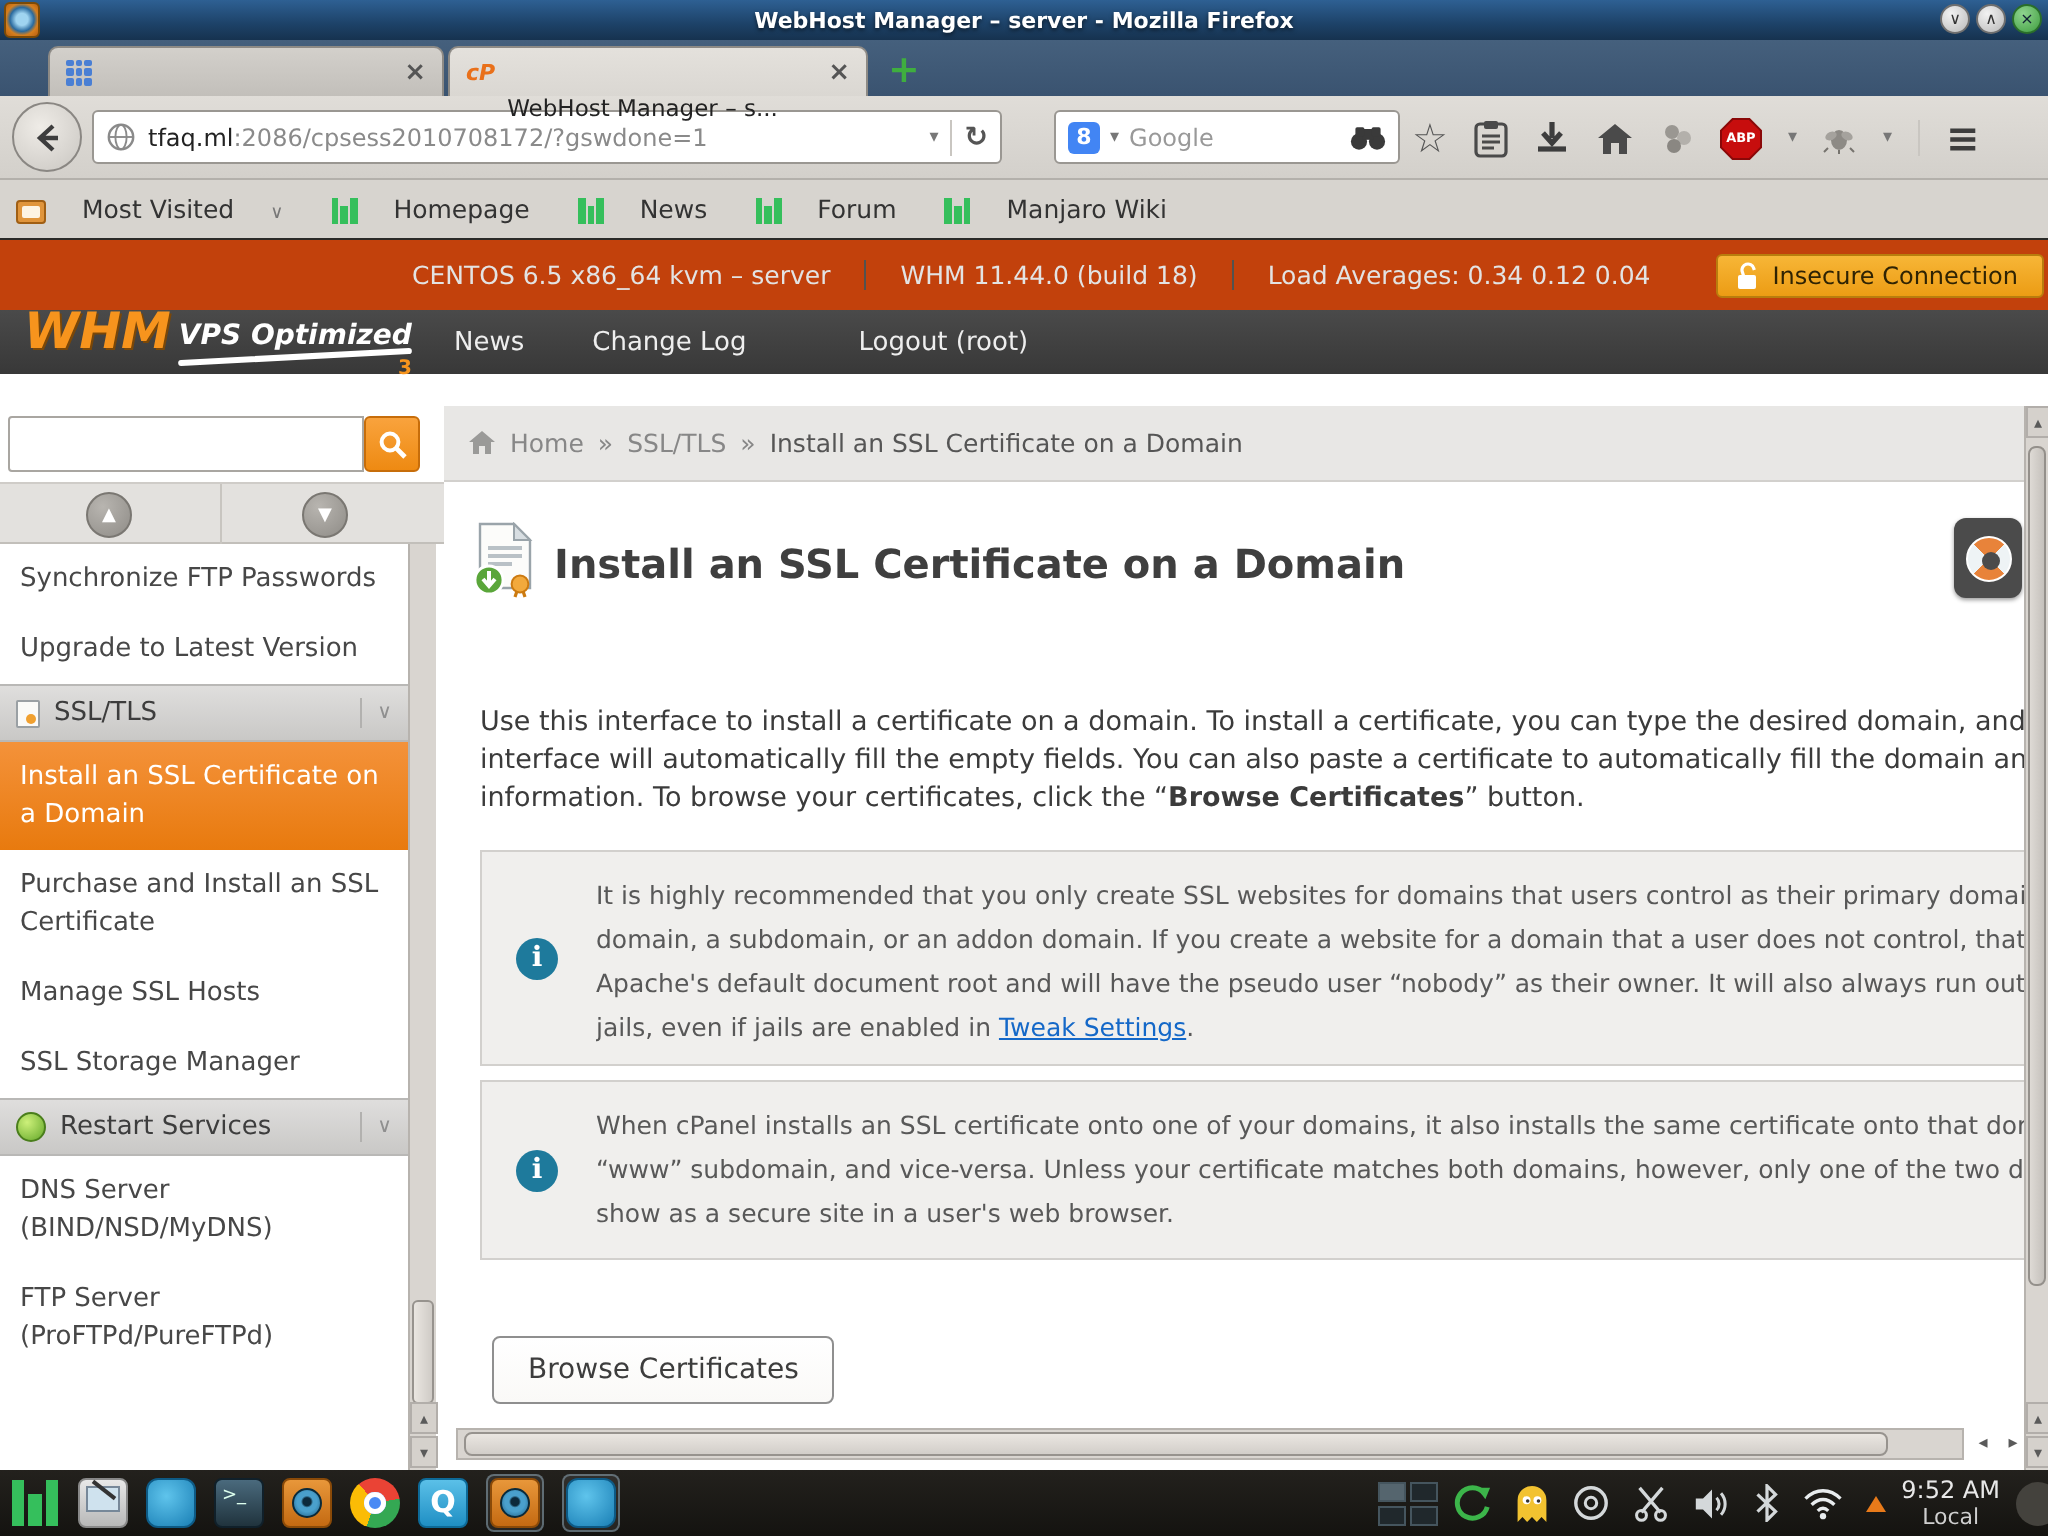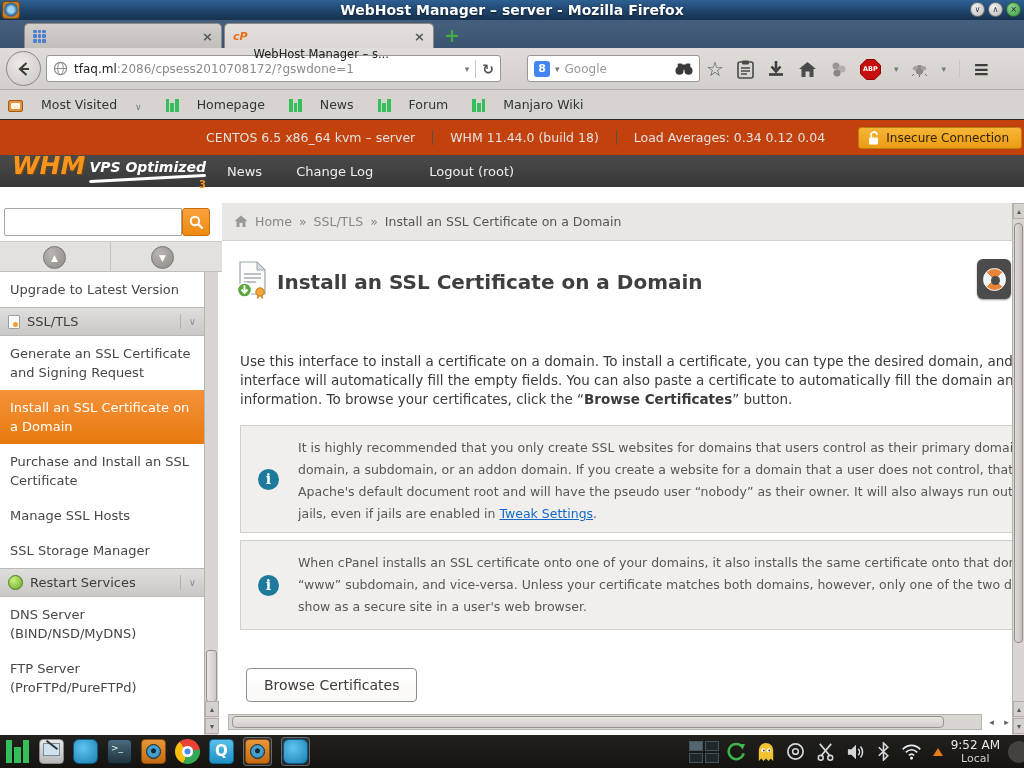--- a/index.html
+++ b/index.html
@@ -6,21 +6,21 @@
   html,body { width:1024px; height:768px; overflow:hidden; font-family:"DejaVu Sans",sans-serif; }
   #screen { position:relative; width:1024px; height:768px; background:#fff; }
 
   
   .titlebar { position:absolute; left:0; top:0; width:1024px; height:20px;
     background:linear-gradient(180deg,#2e6093 0%,#1d4268 60%,#16324f 100%);
     display:flex; align-items:center; color:#fff; }
   .app-ico { position:absolute; left:2px; top:1px; width:18px; height:18px; border-radius:3px;
     background:radial-gradient(circle at 50% 48%, #9fd4f0 0 3px, #2a6a9e 6px, #d67f1e 8px, #b85f12 100%);
     border:1px solid #7a4a08; }
-  .win-title { flex:1; text-align:center; font-size:14px; font-weight:bold; text-shadow:0 1px 2px rgba(0,0,0,.6); }
+  .win-title { flex:1; text-align:center; font-size:11px; font-weight:bold; text-shadow:0 1px 2px rgba(0,0,0,.6); }
   .win-btns { position:absolute; right:3px; top:2px; display:flex; gap:3px; }
   .wbtn { width:15px; height:15px; border-radius:50%; background:radial-gradient(circle at 35% 30%,#f2f2f2,#b9b9b9);
     border:1px solid #6f6f6f; color:#333; font-size:8px; line-height:13px; text-align:center; }
   .wbtn.close { background:radial-gradient(circle at 35% 30%,#8fd48f,#3f9e3f); border-color:#2a6e2a; color:#123; }
 
   
   .tabbar { position:absolute; left:0; top:20px; width:1024px; height:28px;
     background:linear-gradient(180deg,#45607d,#3a5370); }
   .tab { position:absolute; top:3px; height:25px; border-radius:5px 5px 0 0; display:flex; align-items:center;
     padding:0 8px; font-size:11.5px; color:#222; gap:6px; }
@@ -391,27 +391,27 @@
     <span class="crumb-page">Install an SSL Certificate on a Domain</span>
   </div>
 
   <div class="updown-strip">
     <div class="cell-div"></div>
     <div class="roundbtn" style="left:43px;">▲</div>
     <div class="roundbtn" style="left:151px;">▼</div>
   </div>
 
   <div class="sidebar">
+    <div class="side-item"><span>Synchronize FTP Passwords</span></div>
     <div class="side-item"><span>Upgrade to Latest Version</span></div>
     <div class="side-section">
       <span class="doc-mini"></span>
       <span>SSL/TLS</span>
       <span class="sec-caret">∨</span>
     </div>
-    <div class="side-item"><span>Generate an SSL Certificate and Signing Request</span></div>
     <div class="side-item selected"><span>Install an SSL Certificate on a Domain</span></div>
     <div class="side-item"><span>Purchase and Install an SSL Certificate</span></div>
     <div class="side-item"><span>Manage SSL Hosts</span></div>
     <div class="side-item"><span>SSL Storage Manager</span></div>
     <div class="side-section">
       <span class="wheel-mini"></span>
       <span>Restart Services</span>
       <span class="sec-caret">∨</span>
     </div>
     <div class="side-item"><span>DNS Server (BIND/NSD/MyDNS)</span></div>

